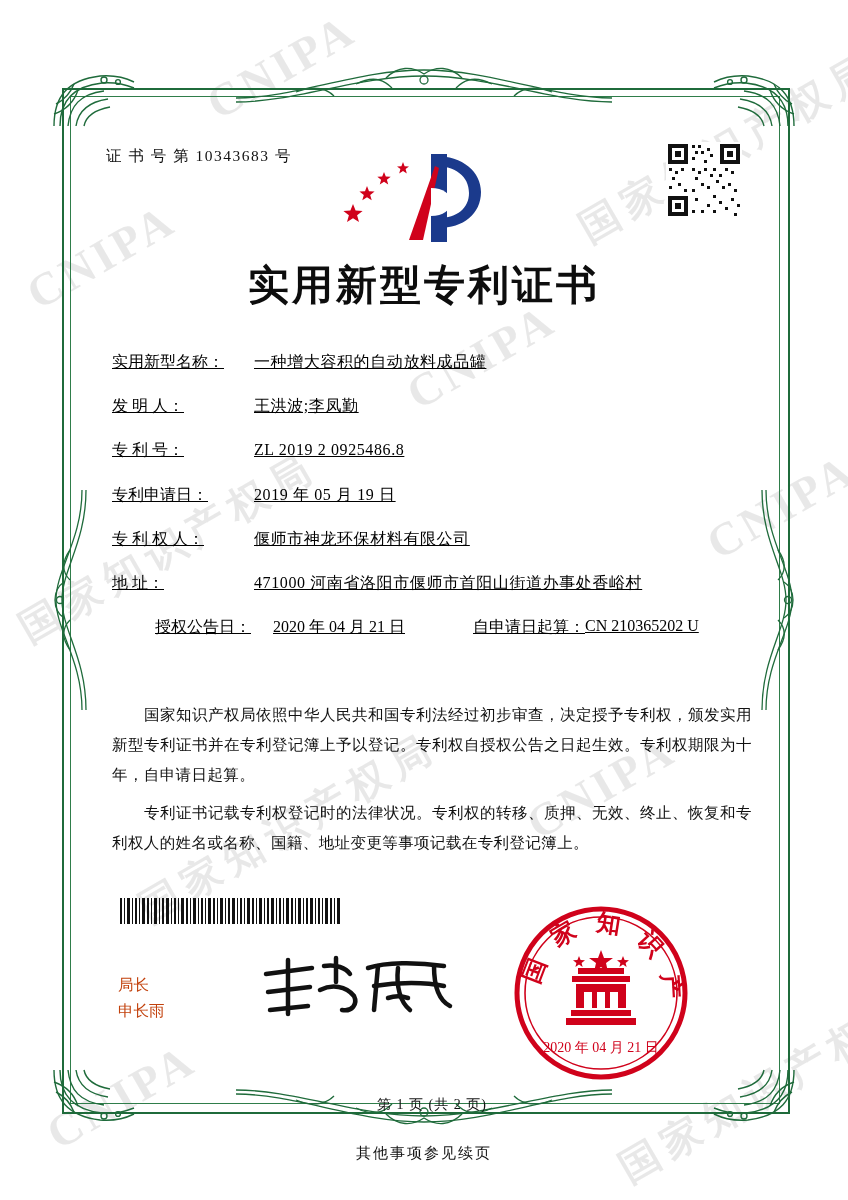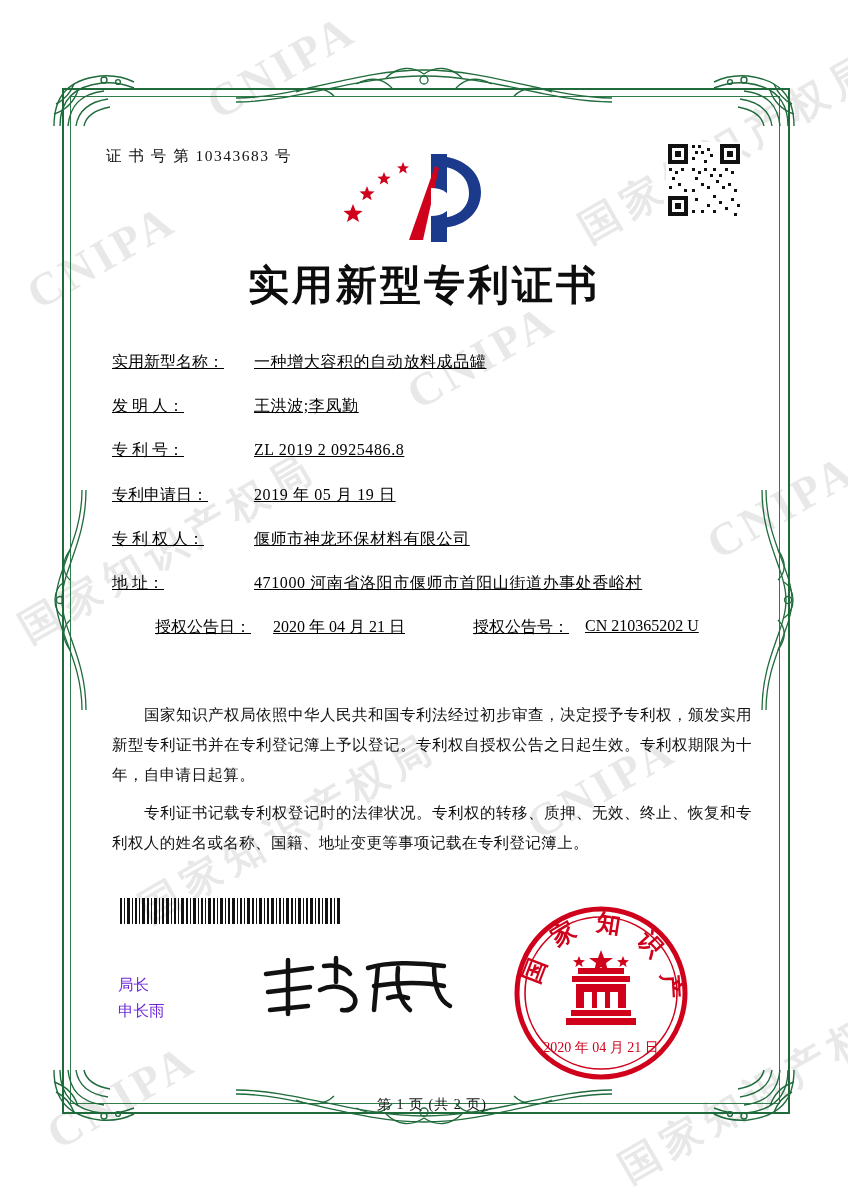--- a/index.html
+++ b/index.html
@@ -193,21 +193,21 @@
     width: 222px;
     height: 26px;
   }
 
   .director {
     position: absolute;
     left: 118px;
     top: 972px;
     font-size: 15.5px;
     line-height: 26px;
-    color: #6d28d9;
+    color: #c2410c;
   }
 
   .signature {
     position: absolute;
     left: 258px;
     top: 952px;
     width: 200px;
     height: 70px;
     font-family: "Liberation Serif", serif;
     font-size: 52px;
@@ -489,21 +489,21 @@
       <div class="field-row">
         <span class="f-label">地          址：</span>
         <span class="f-value">471000 河南省洛阳市偃师市首阳山街道办事处香峪村</span>
       </div>
       <div class="two-col">
         <span class="left">
           <span class="f-label">授权公告日：</span>
           <span>2020 年 04 月 21 日</span>
         </span>
         <span class="right">
-          <span class="f-label">授权公告号：</span>
+          <span class="f-label">自申请日起算：</span>
           <span>CN 210365202 U</span>
         </span>
       </div>
     </div>
 
     <div class="para para1 indent">国家知识产权局依照中华人民共和国专利法经过初步审查，决定授予专利权，颁发实用新型专利证书并在专利登记簿上予以登记。专利权自授权公告之日起生效。专利权期限为十年，自申请日起算。</div>
     <div class="para para2 indent">专利证书记载专利权登记时的法律状况。专利权的转移、质押、无效、终止、恢复和专利权人的姓名或名称、国籍、地址变更等事项记载在专利登记簿上。</div>
 
     <div class="barcode">
       <svg viewBox="0 0 222 26" width="222" height="26">
@@ -622,15 +622,16 @@
             <polygon points="115,56 116.6,60 121,60.2 117.6,63 118.6,67 115,64.6 111.4,67 112.4,63 109,60.2 113.4,60"></polygon>
           </g>
 
           <text x="93" y="152" text-anchor="middle" font-family="Liberation Serif, serif" font-size="14" fill="#d0021b" aria-label="2020 年 04 月 21 日">2020 年 04 月 21 日</text>
         </g>
       </svg>
     </div>
 
     <div class="page-num">第 1 页 (共 2 页)</div>
 
+    <div class="footnote">其他事项参见续页</div>
 
   </div>
 </div>
 
 </body></html>

